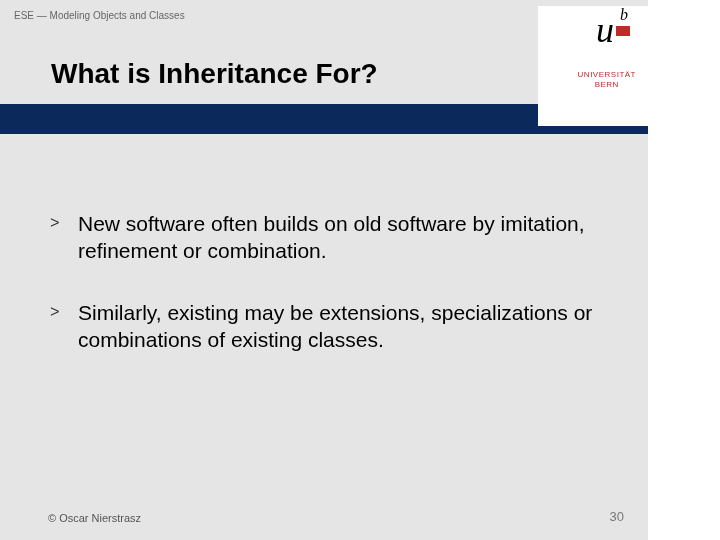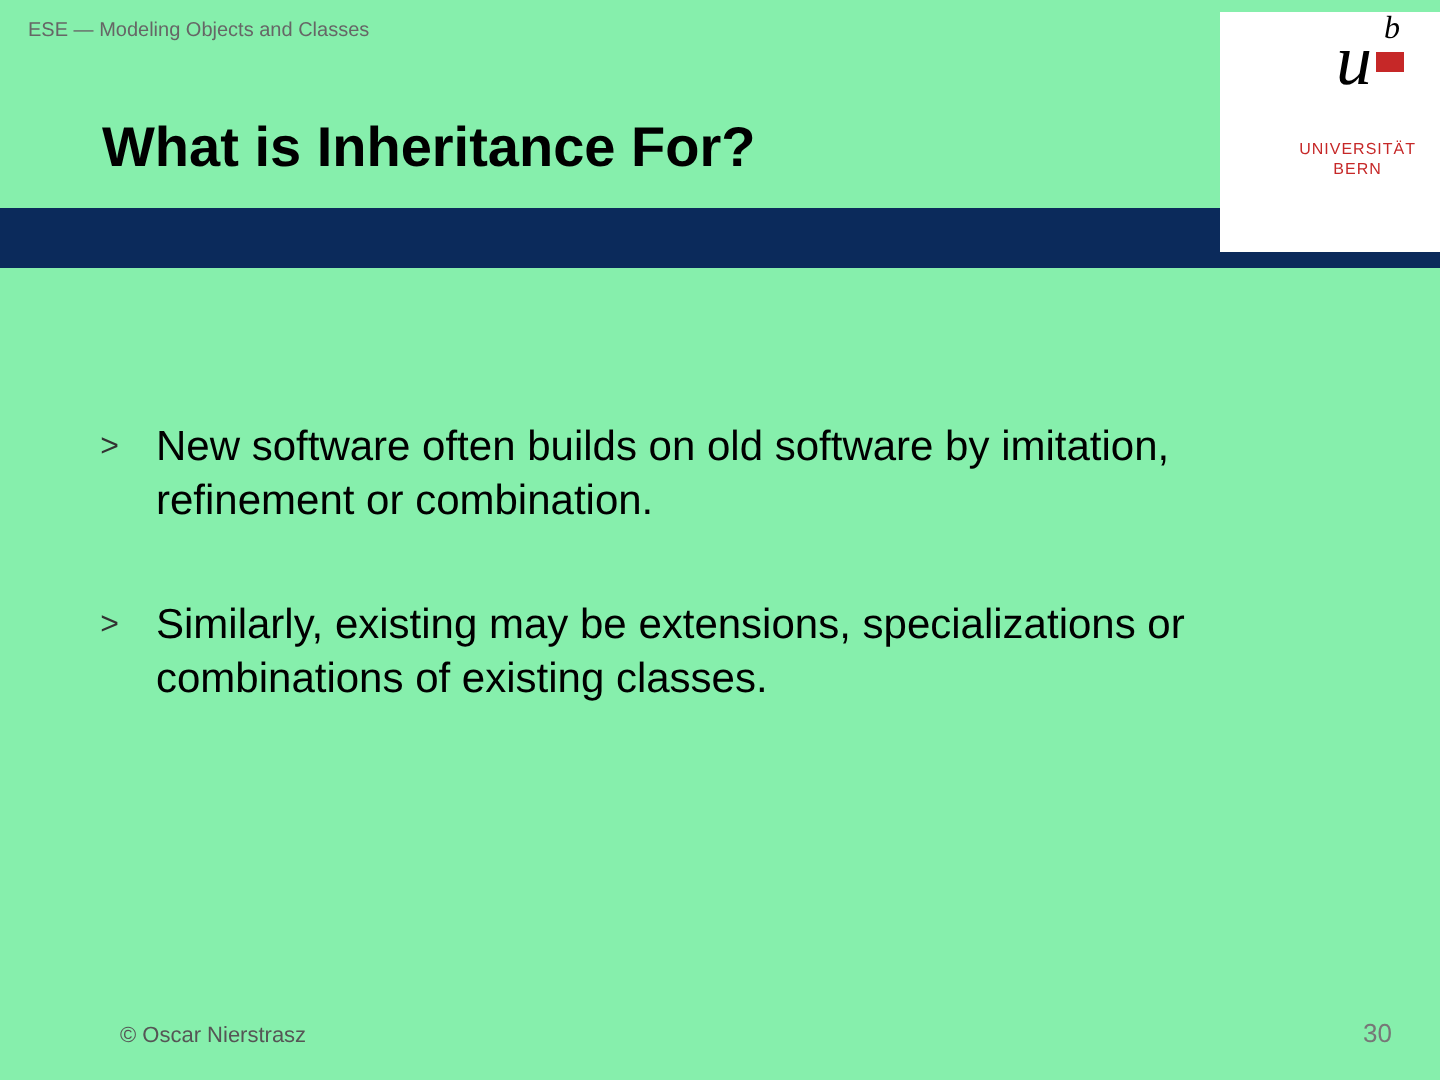--- a/index.html
+++ b/index.html
@@ -1,32 +1,32 @@
 <!DOCTYPE html>
 <html><head>
 <meta charset="utf-8">
 <style>
   * { margin: 0; padding: 0; box-sizing: border-box; }
   html, body { width: 720px; height: 540px; font-family: Arial, Helvetica, sans-serif; background: #fff; overflow: hidden; }
-  .slide { position: relative; width: 720px; height: 540px; background: #86efac; }
+  .slide { position: relative; width: 648px; height: 540px; background: #e5e5e5; }
   .breadcrumb { position: absolute; top: 10px; left: 14px; font-size: 10px; color: #666; }
   .title-row { position: absolute; top: 44px; left: 0; width: 100%; height: 60px; display: flex; align-items: center; }
   .title { font-size: 28px; font-weight: bold; color: #000; margin-left: 51px; }
   .blue-bar { position: absolute; top: 104px; left: 0; width: 100%; height: 30px; background: #0b2a5b; }
   .logo-box { position: absolute; top: 6px; right: 0; width: 110px; height: 120px; background: #fff; }
   .logo-u { position: absolute; top: 6px; right: 34px; font-family: Georgia, 'Times New Roman', serif; font-size: 36px; font-style: italic; color: #000; line-height: 1; }
   .logo-b { position: absolute; top: 0px; right: 20px; font-family: Georgia, 'Times New Roman', serif; font-size: 16px; font-style: italic; color: #000; }
   .logo-b-under { position: absolute; top: 20px; right: 18px; width: 14px; height: 10px; background: #c62828; }
   .uni-label { position: absolute; top: 64px; right: 12px; font-size: 8px; color: #c62828; letter-spacing: 0.5px; line-height: 1.3; text-align: center; }
   .content { position: absolute; top: 210px; left: 50px; right: 40px; }
   .bullet { display: flex; margin-bottom: 34px; }
   .marker { font-family: 'Courier New', monospace; font-size: 16px; color: #333; width: 28px; flex-shrink: 0; line-height: 28px; }
   .btext { font-size: 21px; color: #000; line-height: 1.3; }
   .btext .it { }
-  .footer-left { position: absolute; bottom: 16px; left: 48px; font-size: 11px; color: #555; margin-left: 12px; }
+  .footer-left { position: absolute; bottom: 16px; left: 48px; font-size: 11px; color: #555; }
   .footer-right { position: absolute; bottom: 16px; right: 24px; font-size: 13px; color: #777; }
 </style>
 </head>
 <body>
 
 <div class="slide">
 
   <div class="breadcrumb">ESE — Modeling Objects and Classes</div>
 
   <div class="title-row">

